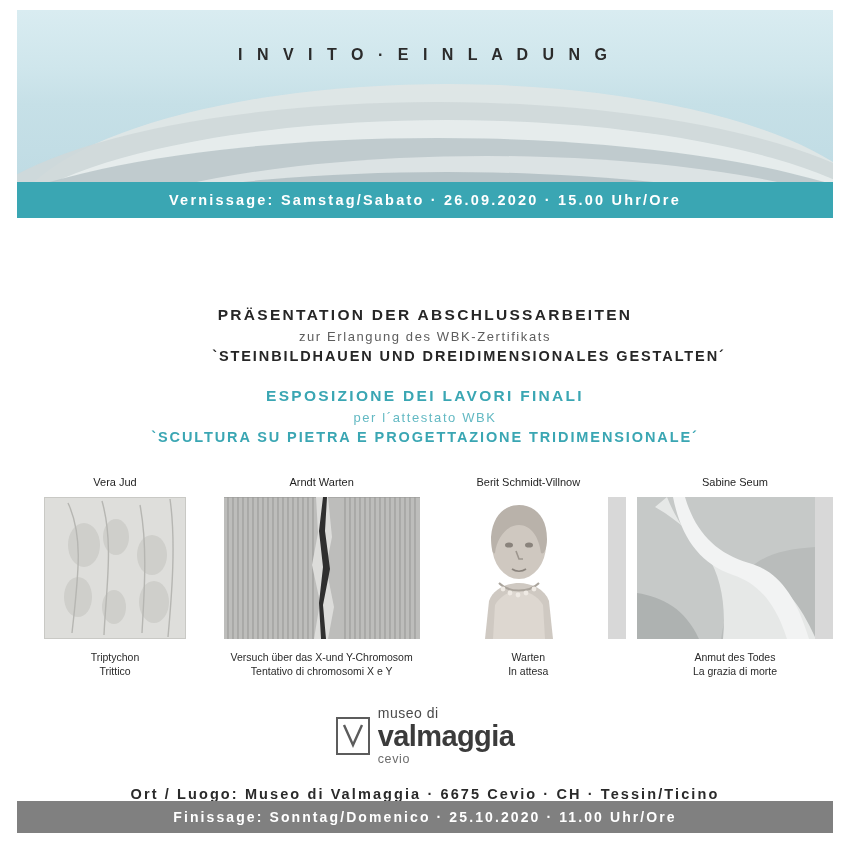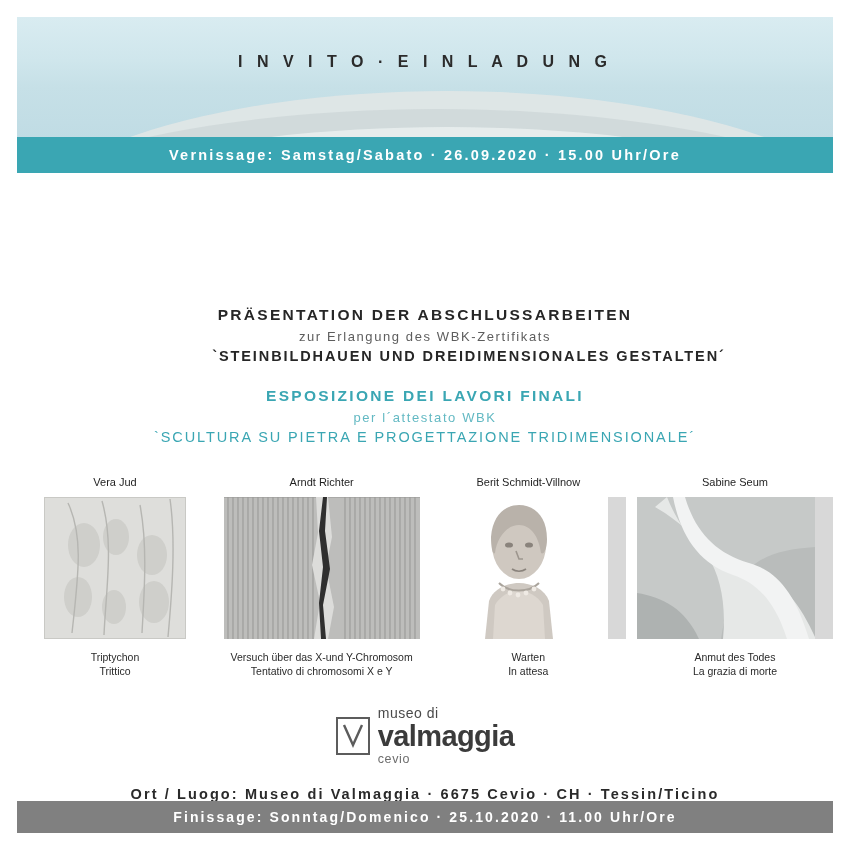--- a/index.html
+++ b/index.html
@@ -17,23 +17,23 @@
     position: relative;
     width: 850px;
     height: 850px;
     background: #ffffff;
   }
 
   
   .hero {
     position: absolute;
     left: 17px;
-    top: 17px;
+    top: 10px;
     width: 816px;
-    height: 156px;
+    height: 208px;
     overflow: hidden;
     background: linear-gradient(to bottom, #d9ecf1 0%, #cfe6ec 28%, #c6e0e7 45%, #bcd9e2 100%);
     text-decoration: underline;
   }
   .hero-title {
     position: absolute;
     left: 0;
     top: 0;
     width: 100%;
     text-align: center;
@@ -155,21 +155,21 @@
   }
   .h-it-2 {
     top: 410px;
     font-size: 13px;
     letter-spacing: 1.6px;
     color: #63b9c3;
   }
   .h-it-3 {
     top: 429px;
     font-size: 14.5px;
-    font-weight: normal;
+    font-weight: bold;
     letter-spacing: 1.9px;
     color: #3aa6b3;
   }
 
   
   .artists {
     position: absolute;
     top: 476px;
     left: 17px;
     width: 816px;
@@ -311,21 +311,21 @@
           <rect x="0" y="0" width="142" height="142" fill="none" stroke="#c9c9c5" stroke-width="2"></rect>
         </svg>
       </div>
       <div class="artist-caption">
         <div>Triptychon</div>
         <div>Trittico</div>
       </div>
     </div>
 
     <div class="artist">
-      <div class="artist-name">Arndt Richter</div>
+      <div class="artist-name">Arndt Warten</div>
       <div class="artwork wide">
         <svg width="196" height="142" viewBox="0 0 196 142">
           <rect width="196" height="142" fill="#bdbdbb"></rect>
           <g stroke="#8f8f8d" stroke-width="1" opacity="0.85">
             <path d="M0 0 L196 0"></path>
           </g>
           <g stroke="#9a9a98" stroke-width="1.1">
             <line x1="4" y1="0" x2="4" y2="142"></line>
               <line x1="9" y1="0" x2="9" y2="142"></line>
             <line x1="14" y1="0" x2="14" y2="142"></line>

